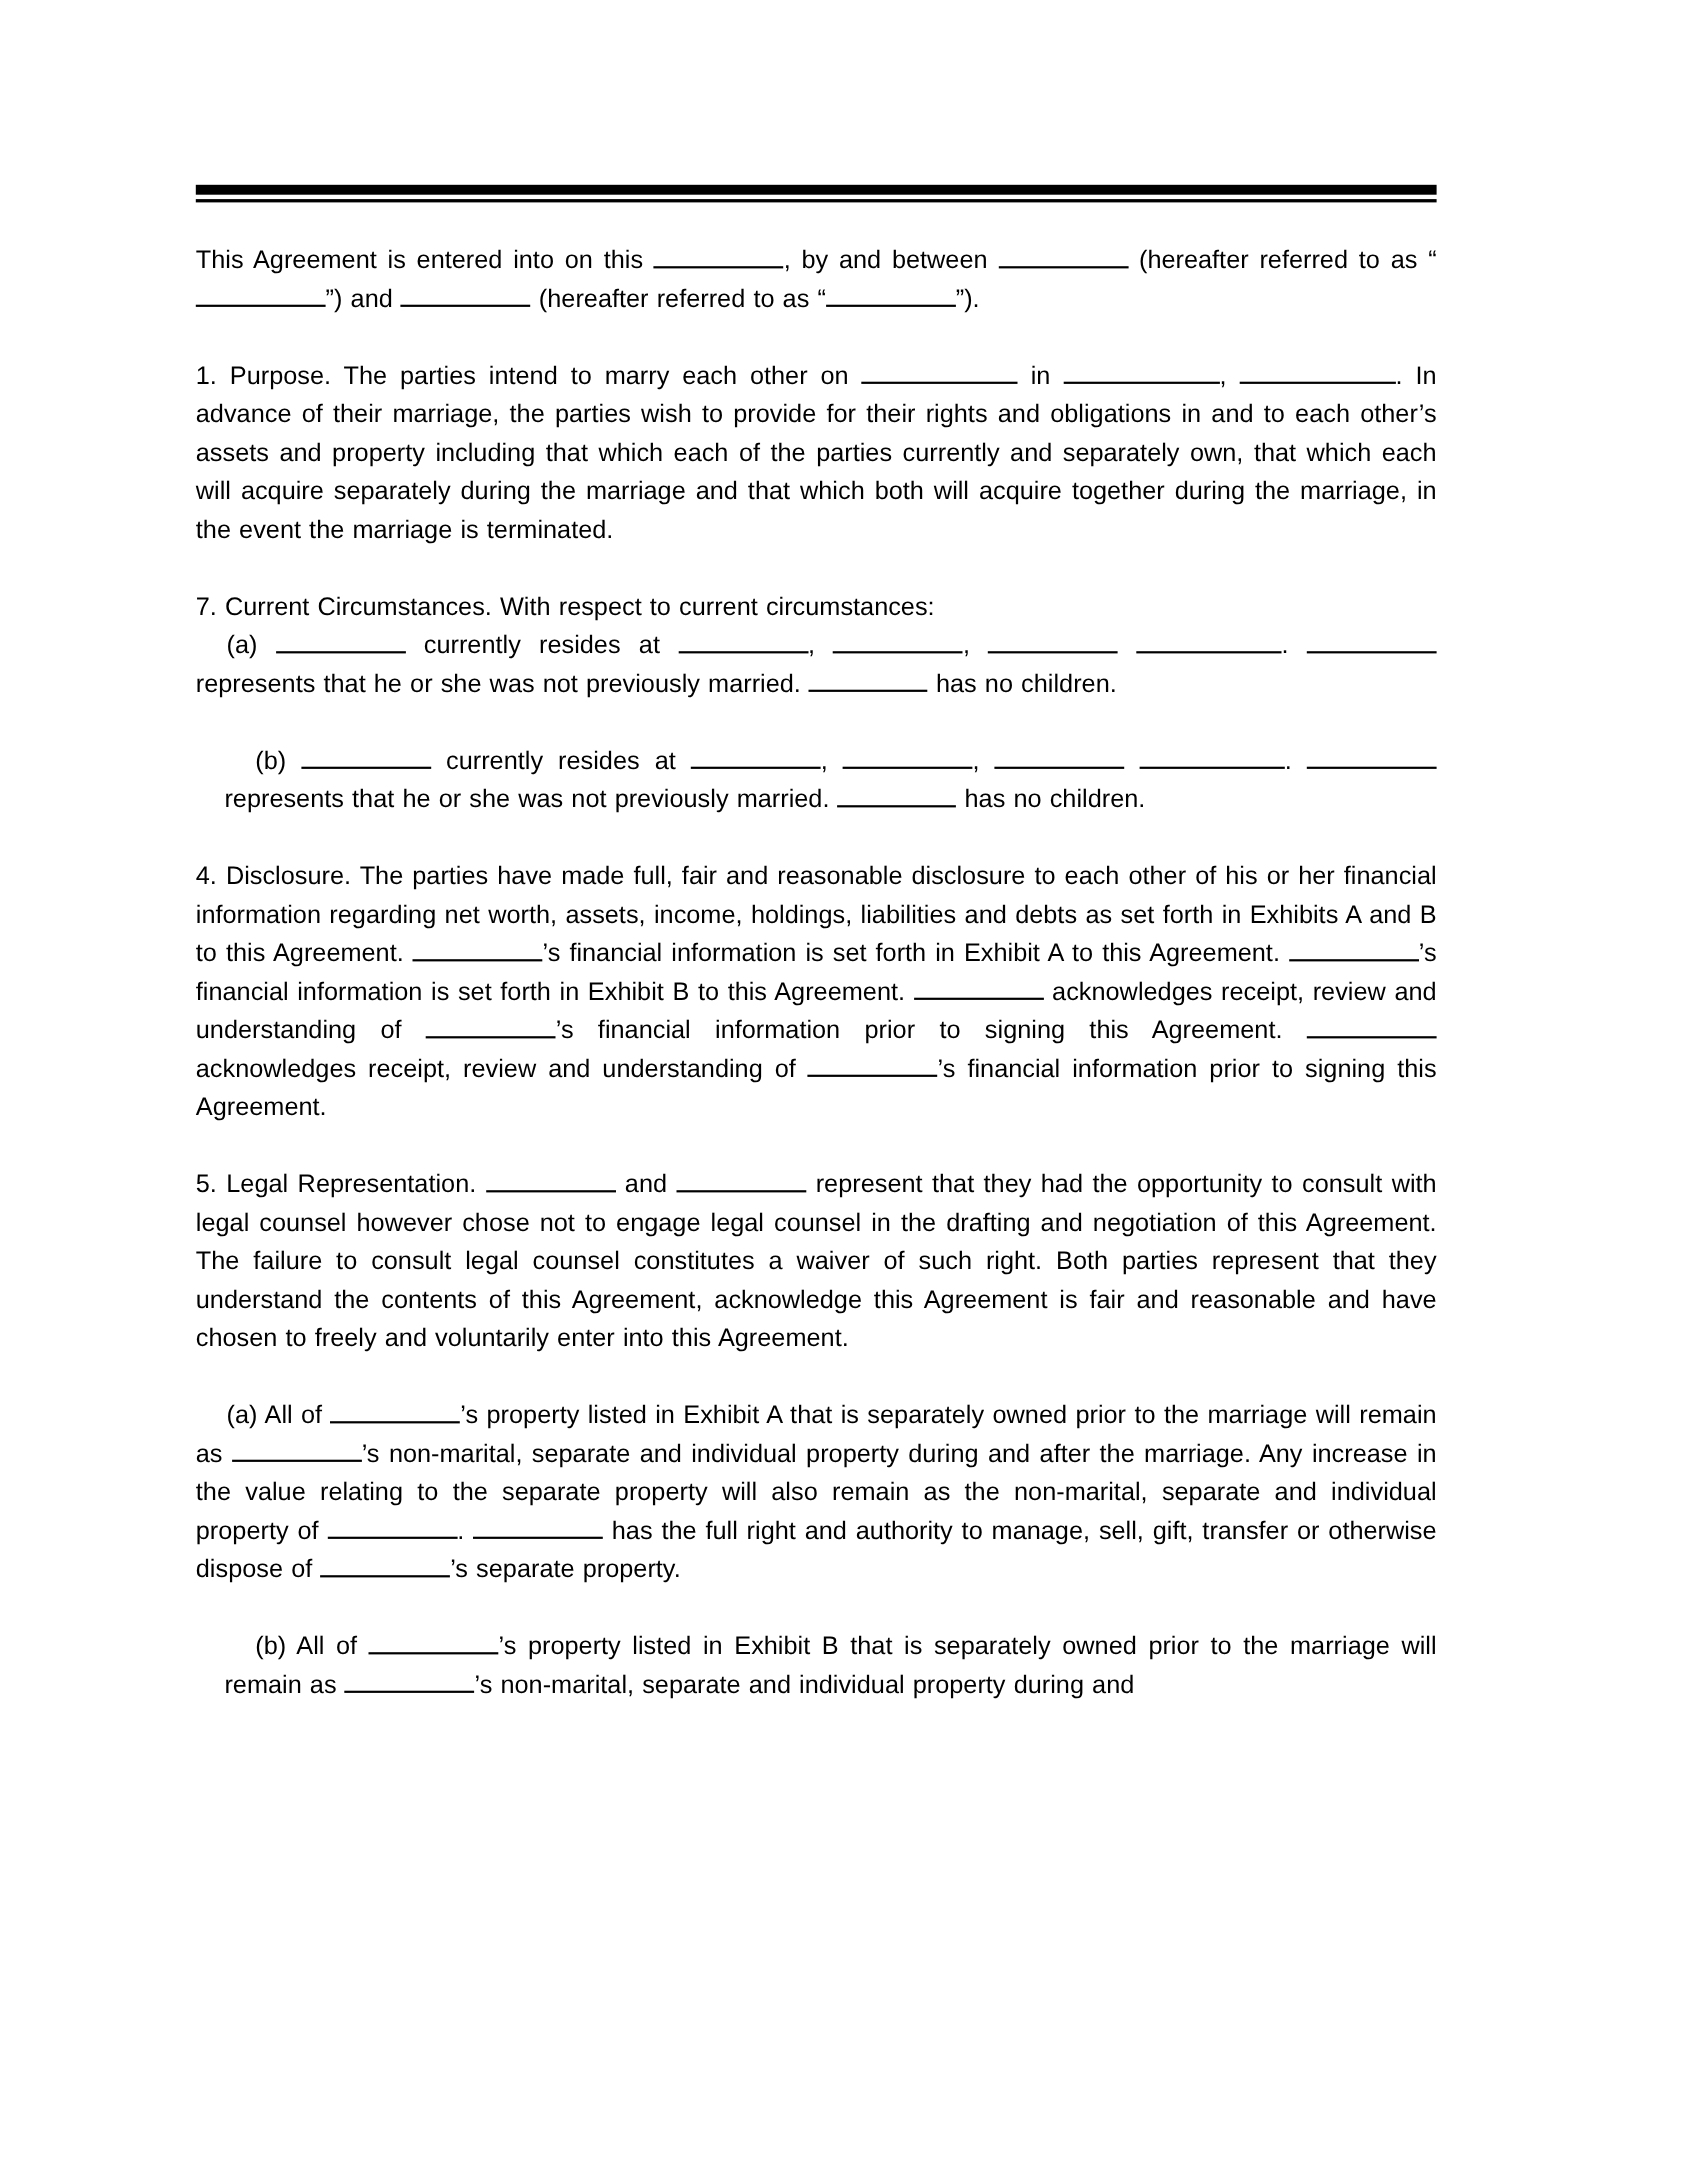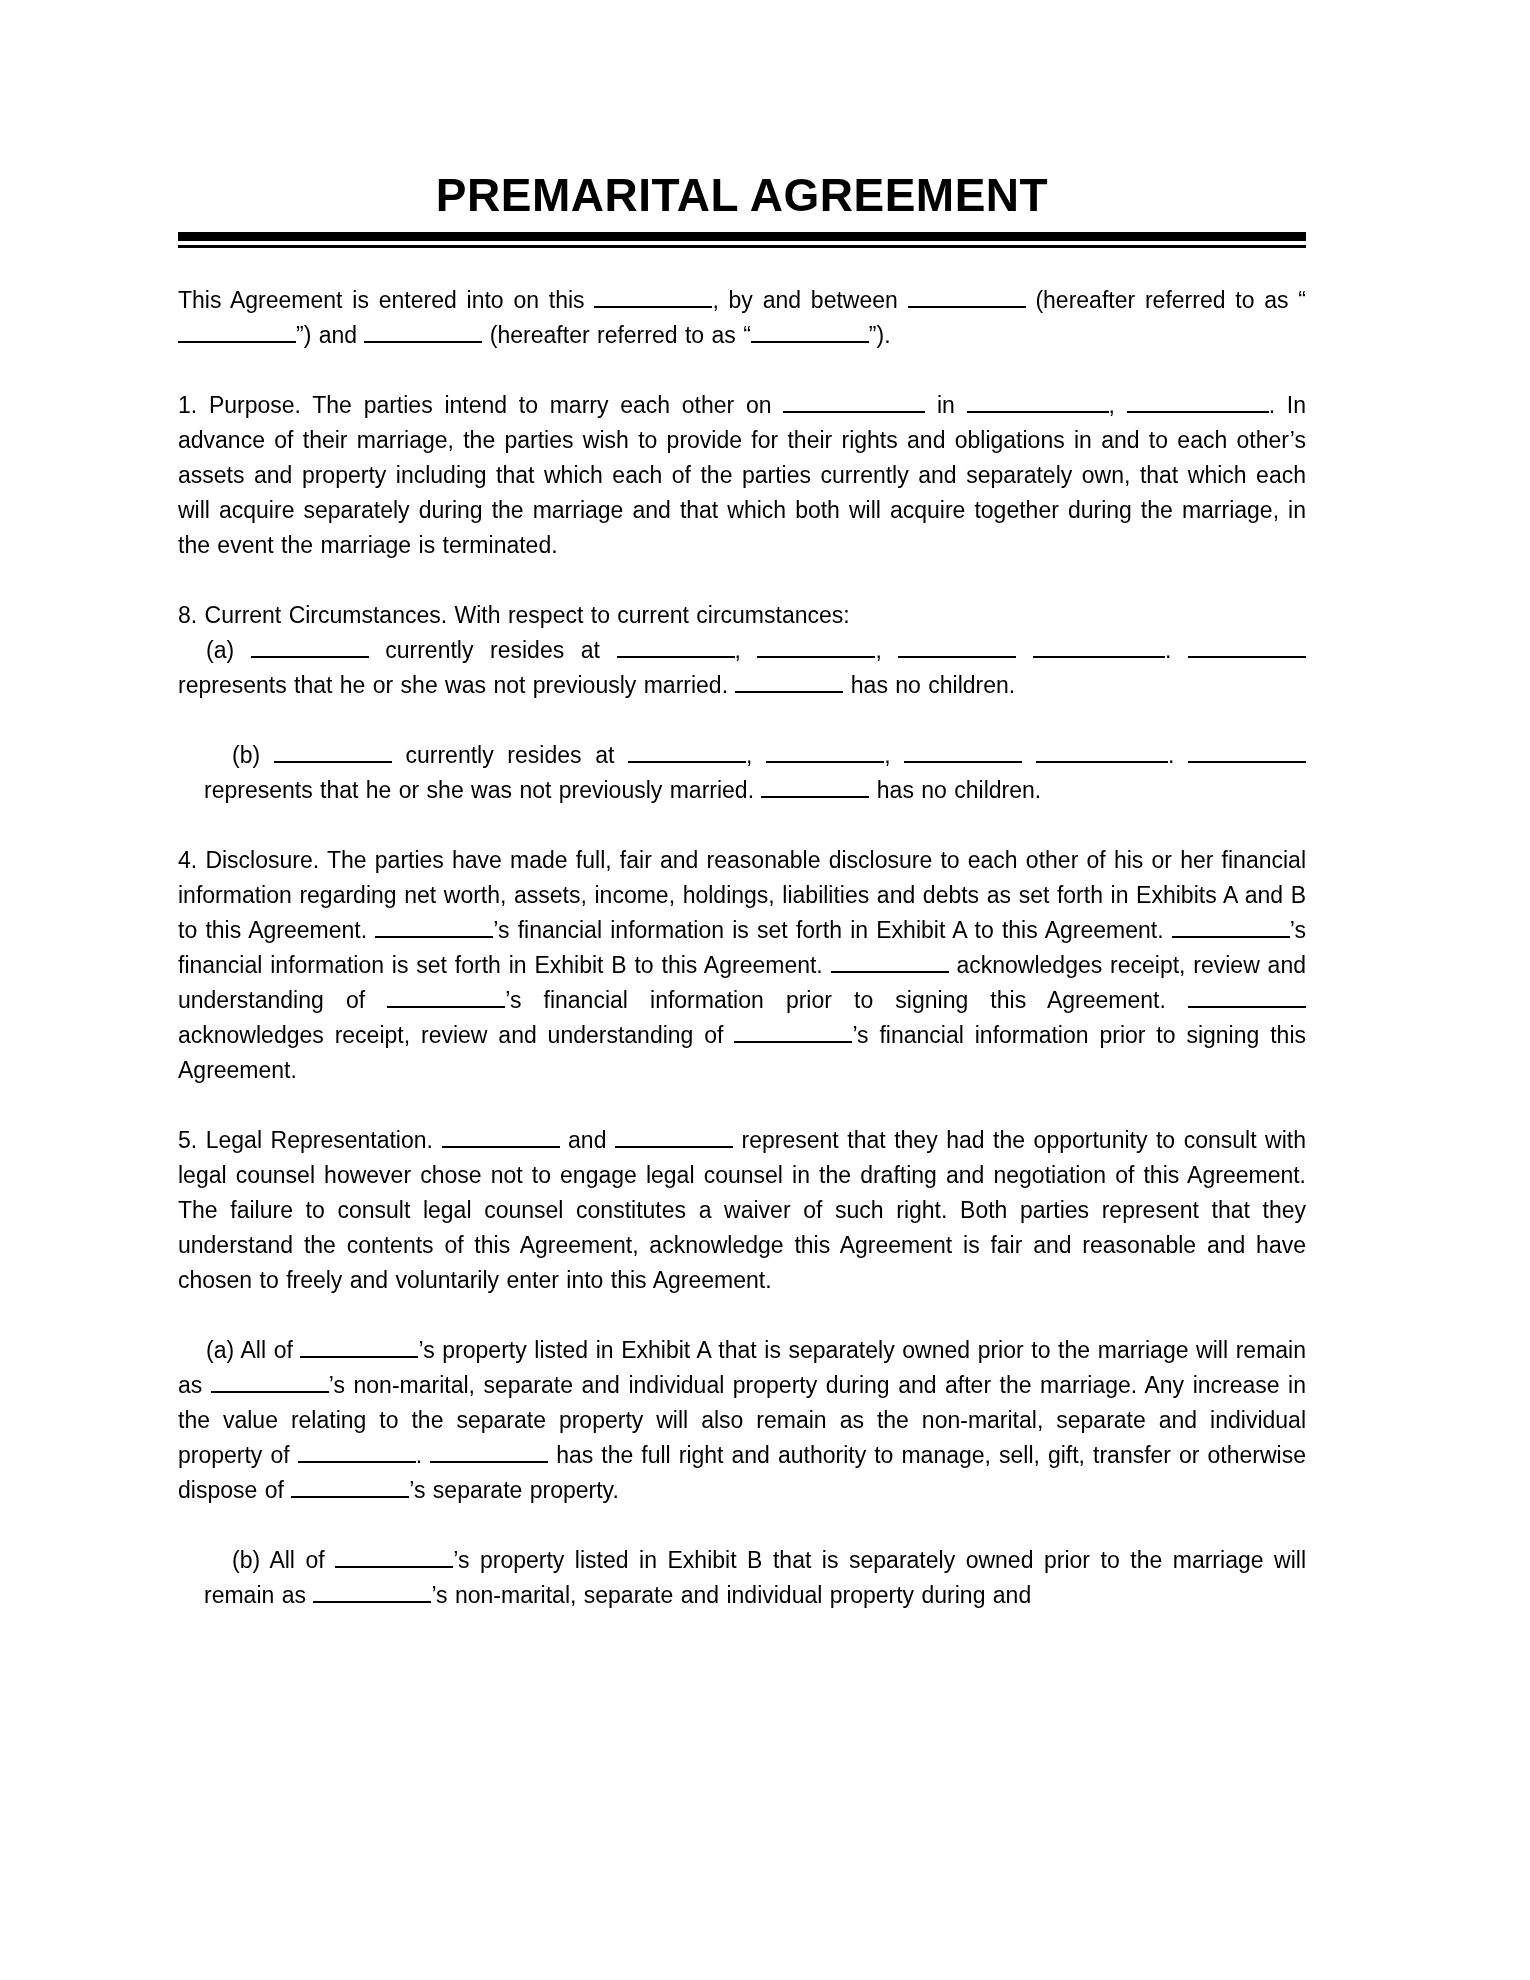--- a/index.html
+++ b/index.html
@@ -69,32 +69,31 @@
     height: 0.95em;
     border-bottom: 2px solid #000000;
     vertical-align: baseline;
   }
 </style>
 </head>
 <body>
 
 <div class="doc">
 
-  <h1 class="title">PREMARITAL AGREEMENT</h1>
 
   <div class="rule">
     <div class="rule-thick"></div>
     <div class="rule-thin"></div>
   </div>
 
   <p class="para"><span>This </span><span class="b">Agreement</span><span> is entered into on this </span><span class="blank" style="width: 118px;"></span><span>, by and between </span><span class="blank" style="width: 118px;"></span><span> (hereafter referred to as “</span><span class="blank" style="width: 118px;"></span><span>”) and </span><span class="blank" style="width: 118px;"></span><span> (hereafter referred to as “</span><span class="blank" style="width: 118px;"></span><span>”).</span></p>
 
   <p class="para"><span class="b">1.  Purpose.</span><span> The parties intend to marry each other on </span><span class="blank" style="width: 142px;"></span><span> in </span><span class="blank" style="width: 142px;"></span><span>, </span><span class="blank" style="width: 142px;"></span><span>. In advance of their marriage, the parties wish to provide for their rights and obligations in and to each other’s assets and property including that which each of the parties currently and separately own, that which each will acquire separately during the marriage and that which both will acquire together during the marriage, in the event the marriage is terminated.</span></p>
 
-  <p class="para heading-para"><span class="b">8. Current Circumstances.</span><span> With respect to current circumstances:</span></p>
+  <p class="para heading-para"><span class="b">7. Current Circumstances.</span><span> With respect to current circumstances:</span></p>
 
   <p class="para sub"><span>(a) </span><span class="blank" style="width: 118px;"></span><span> currently resides at </span><span class="blank" style="width: 118px;"></span><span>, </span><span class="blank" style="width: 118px;"></span><span>, </span><span class="blank" style="width: 118px;"></span><span> </span><span class="blank" style="width: 132px;"></span><span>. </span><span class="blank" style="width: 118px;"></span><span> represents that he or she was not previously married. </span><span class="blank" style="width: 108px;"></span><span> has no children.</span></p>
 
   <p class="para sub-gap"><span>(b) </span><span class="blank" style="width: 118px;"></span><span> currently resides at </span><span class="blank" style="width: 118px;"></span><span>, </span><span class="blank" style="width: 118px;"></span><span>, </span><span class="blank" style="width: 118px;"></span><span> </span><span class="blank" style="width: 132px;"></span><span>. </span><span class="blank" style="width: 118px;"></span><span> represents that he or she was not previously married. </span><span class="blank" style="width: 108px;"></span><span> has no children.</span></p>
 
 
   <p class="para"><span class="b">4. Disclosure.</span><span> The parties have made full, fair and reasonable disclosure to each other of his or her financial information regarding net worth, assets, income, holdings, liabilities and debts as set forth in Exhibits A and B to this Agreement. </span><span class="blank" style="width: 118px;"></span><span>’s financial information is set forth in Exhibit A to this Agreement. </span><span class="blank" style="width: 118px;"></span><span>’s financial information is set forth in Exhibit B to this Agreement. </span><span class="blank" style="width: 118px;"></span><span> acknowledges receipt, review and understanding of </span><span class="blank" style="width: 118px;"></span><span>’s financial information prior to signing this Agreement. </span><span class="blank" style="width: 118px;"></span><span> acknowledges receipt, review and understanding of </span><span class="blank" style="width: 118px;"></span><span>’s financial information prior to signing this Agreement.</span></p>
 
   <p class="para"><span class="b">5. Legal Representation.</span><span>  </span><span class="blank" style="width: 118px;"></span><span> and </span><span class="blank" style="width: 118px;"></span><span> represent that they had the opportunity to consult with legal counsel however chose not to engage legal counsel in the drafting and negotiation of this Agreement. The failure to consult legal counsel constitutes a waiver of such right. Both parties represent that they understand the contents of this Agreement, acknowledge this Agreement is fair and reasonable and have chosen to freely and voluntarily enter into this Agreement.</span></p>
 

